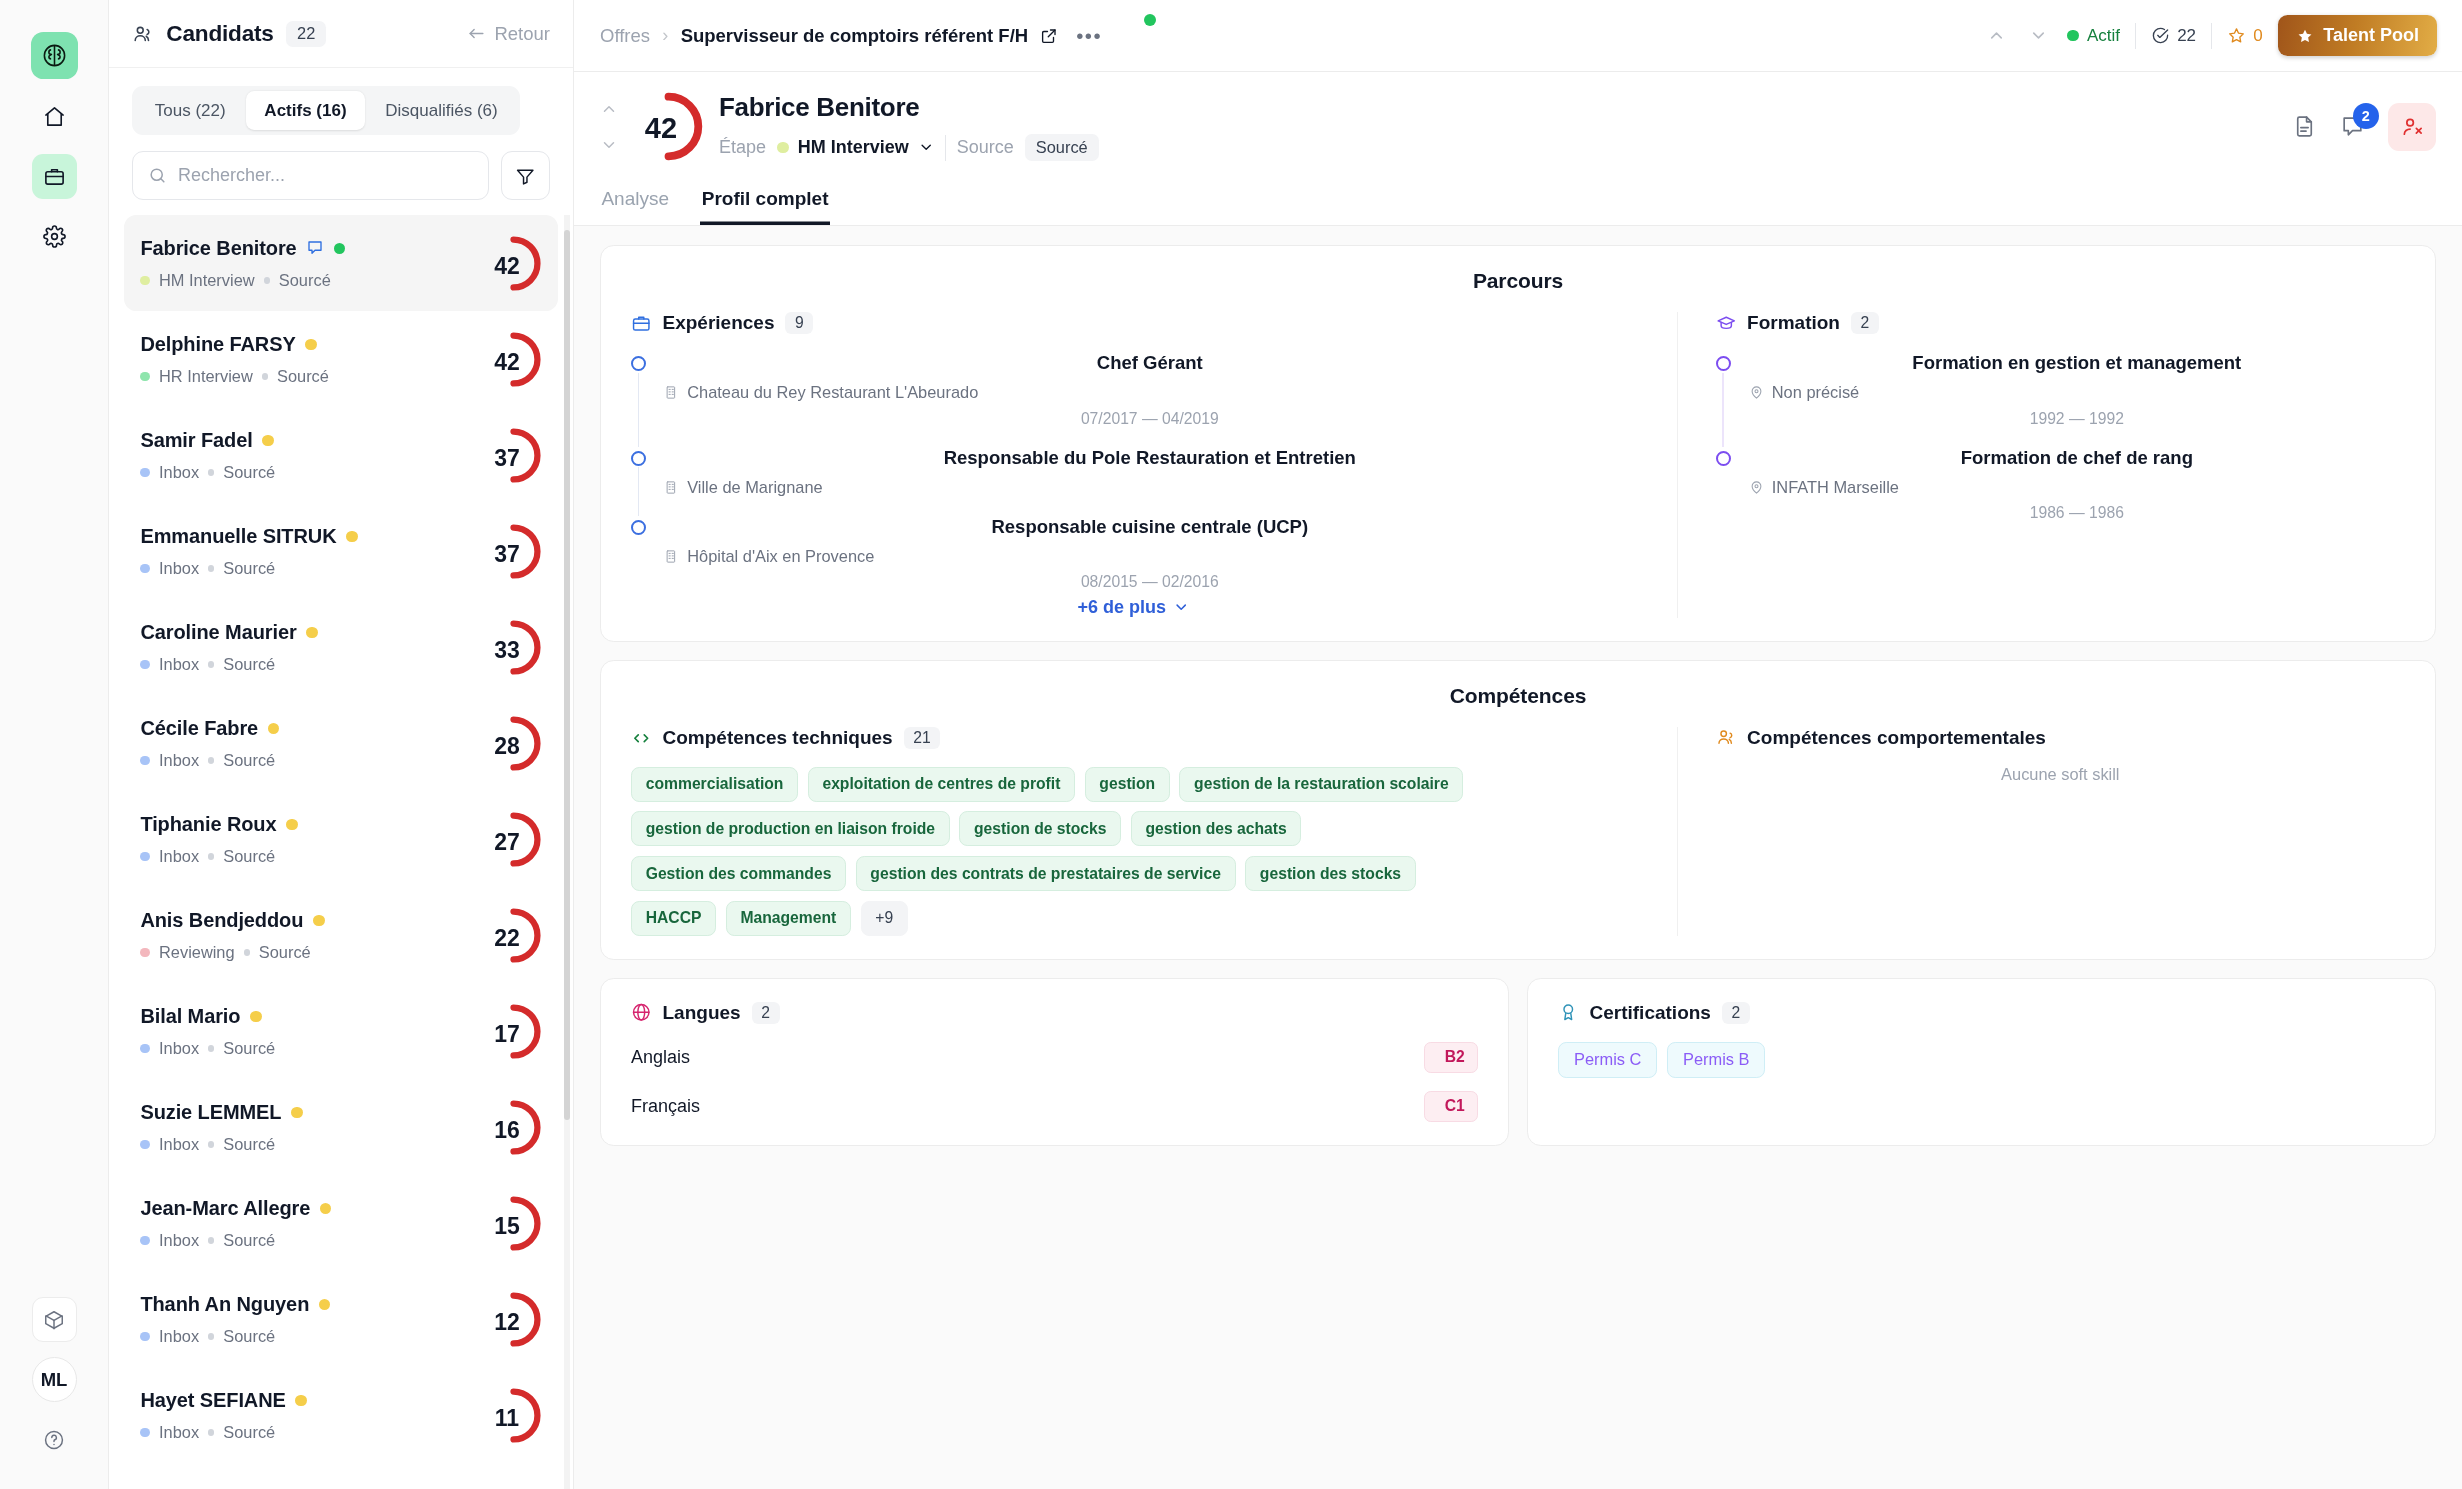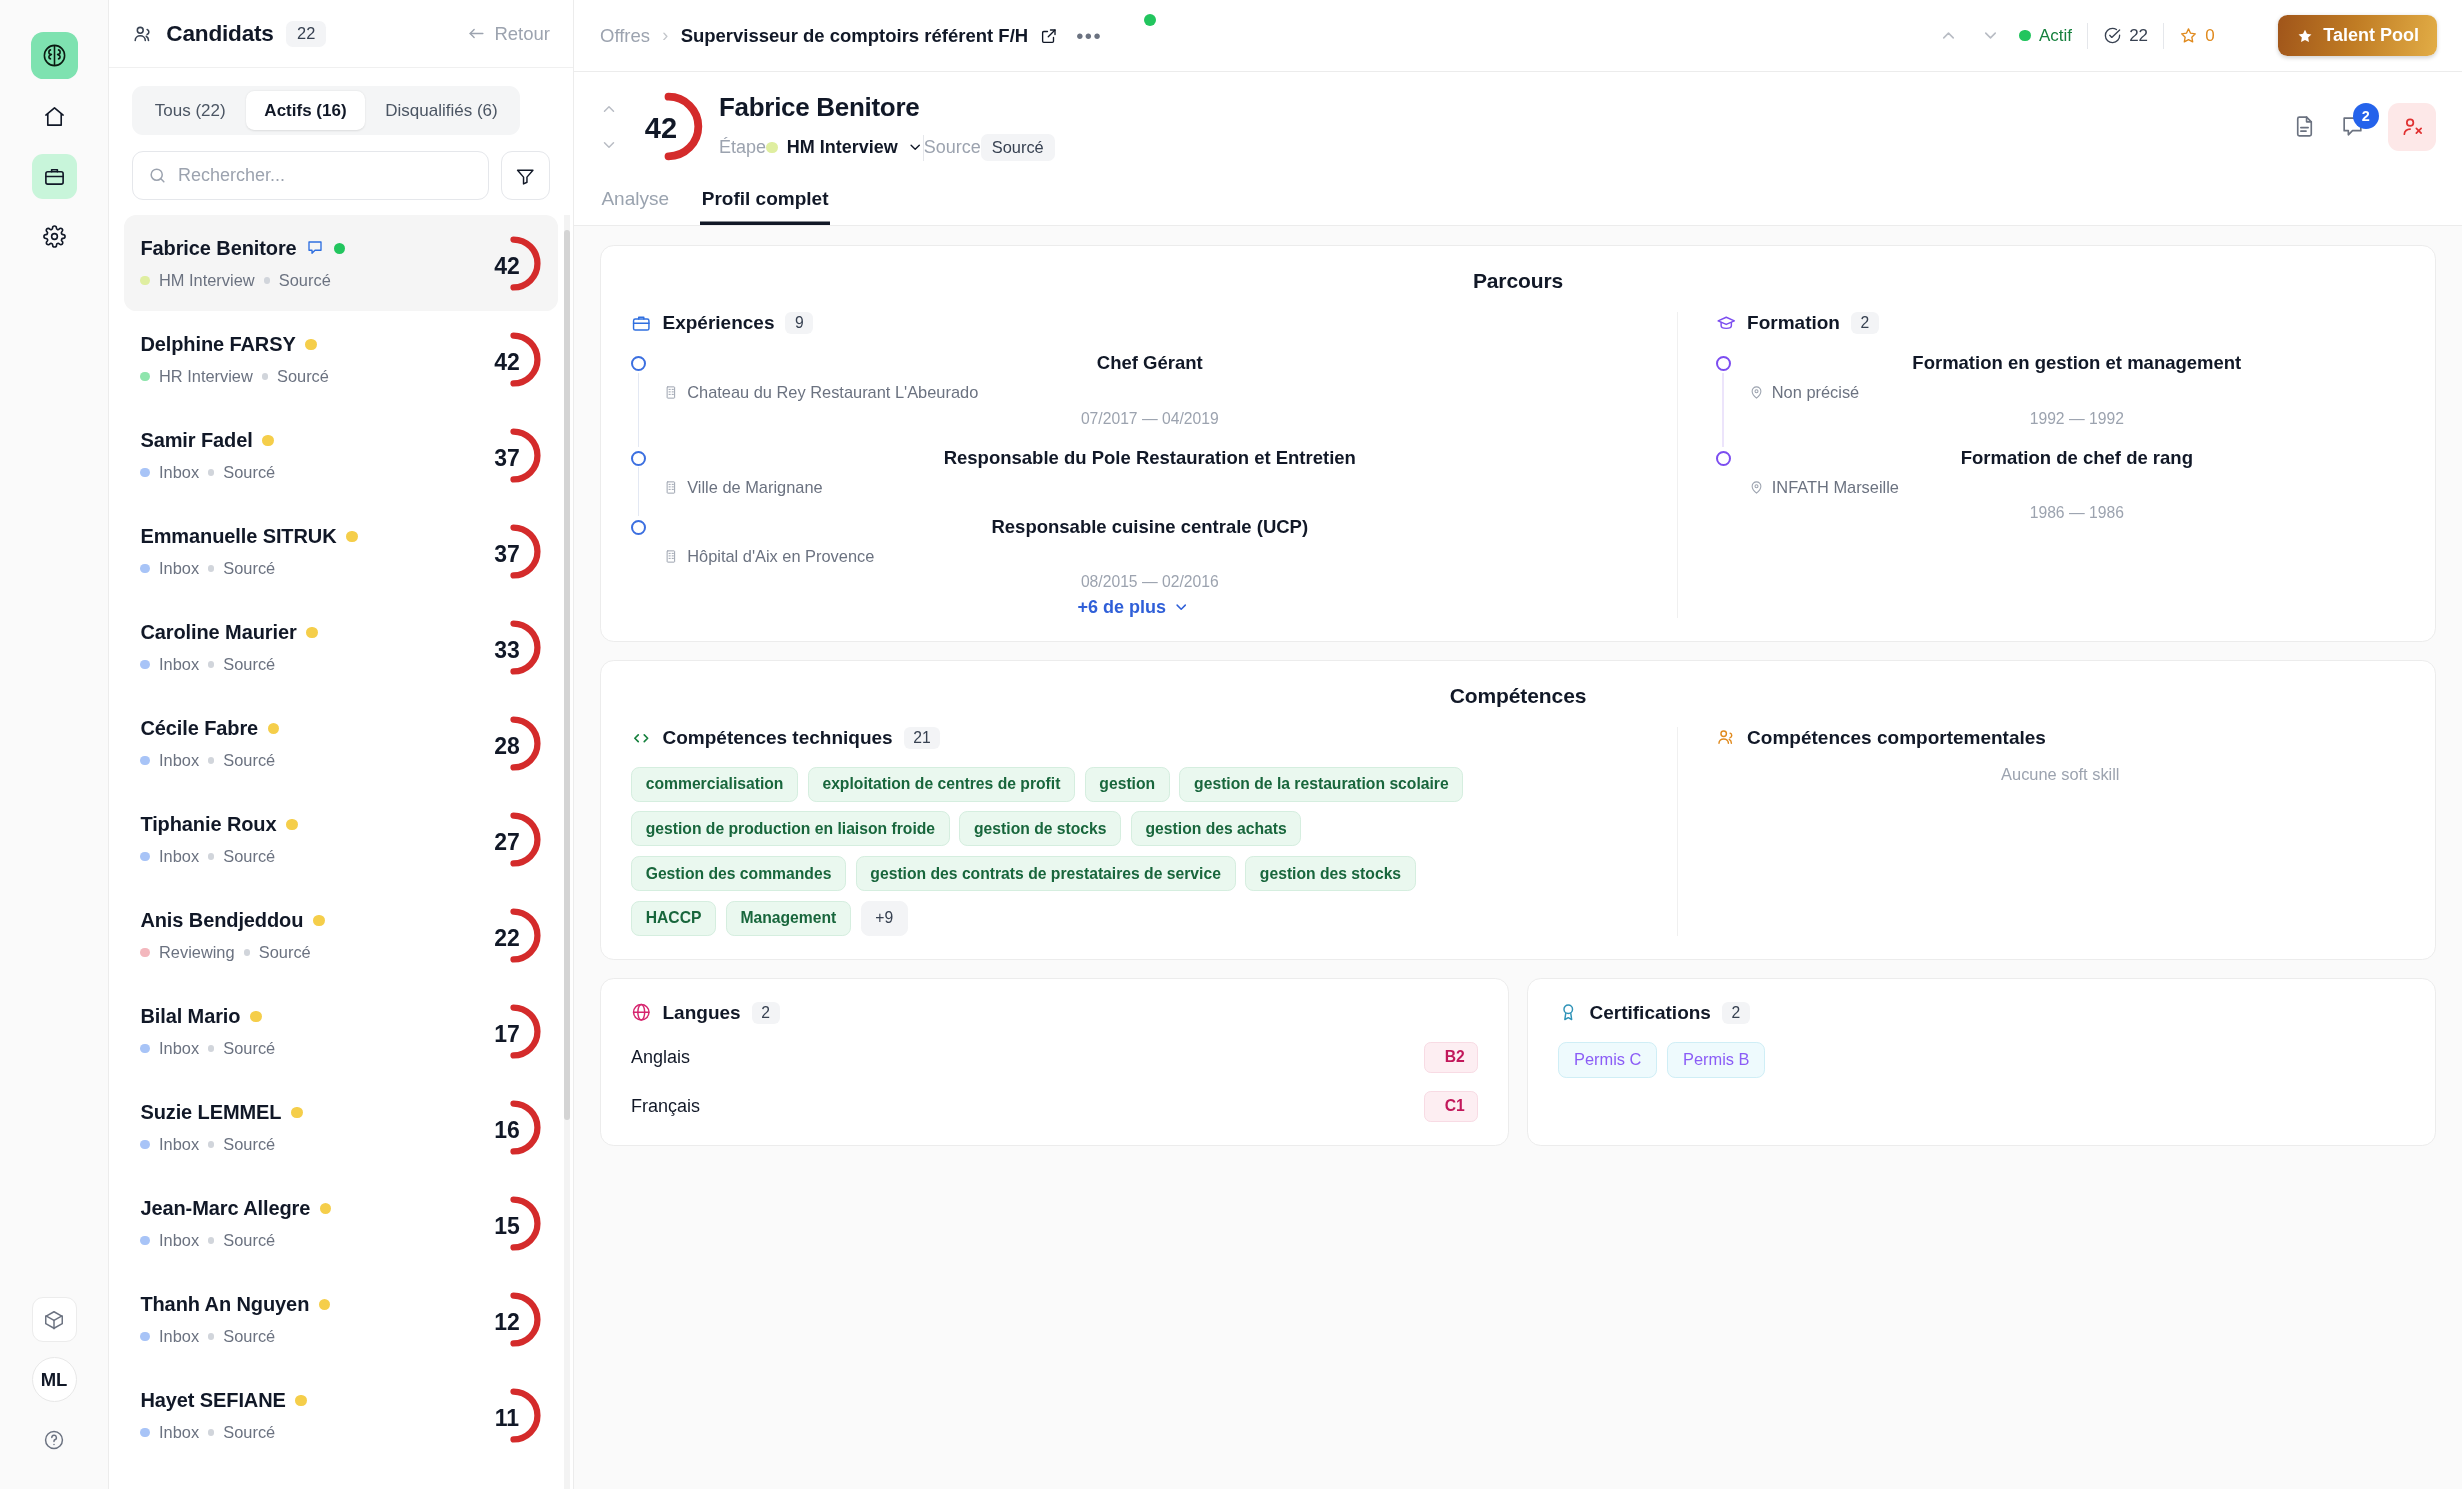--- a/index.html
+++ b/index.html
@@ -126,32 +126,31 @@
   .chev-btn { color:#b8bcc4; padding: 2.7px 4.1px; }
   .status-actif { display:flex; align-items:center; gap:8.2px; font-size:17px; color:#15803d; }
   .vdiv { width:0.7px; height: 26px; background:#e5e7eb; }
   .stat { display:flex; align-items:center; gap:7.5px; font-size:17px; color:#374151; }
   .stat.star { color:#e08a1e; }
   .talent-btn {
     display:flex; align-items:center; gap: 9.6px; padding: 10.3px 18px; border-radius: 9.6px;
     background: linear-gradient(100deg,#a0551a 0%, #c07c24 48%, #e2ad46 100%);
     color:#ffffff; font-size: 18px; font-weight: 700;
     box-shadow: 0 1.4px 4.1px rgba(0,0,0,.18);
-    margin-left: 48px;
   }
 
   
   .candhead { display:flex; align-items:center; padding: 19px 26px 16.4px 26px; gap: 15px; }
   .updown { display:flex; flex-direction:column; gap: 18px; color:#b8bcc4; }
   .big-score { position:relative; width: 71px; height: 71px;
     display:flex; align-items:center; justify-content:center; flex:0 0 auto; }
   .big-score svg { position:absolute; inset:0; }
   .big-score span { font-size: 29px; font-weight: 700; position:relative; left:-7.5px; top: 2.1px; }
   .cand-title { font-size: 26px; font-weight: 700; letter-spacing:-0.3px; }
-  .cand-meta { display:flex; align-items:center; margin-top: 11px; font-size: 18px; }
+  .cand-meta { display:flex; align-items:center; gap: 11px; margin-top: 11px; font-size: 18px; }
   .meta-label { color:#9ca3af; }
   .stage-val { color:#111827; font-weight: 600; display:flex; align-items:center; gap:9px; }
   .source-pill { background:#f3f4f6; border-radius: 6.8px; padding: 4.1px 11px;
     font-size: 16.4px; color:#374151; font-weight:500; }
   .head-actions { margin-left:auto; display:flex; align-items:center; gap: 23px; }
   .icon-btn { position:relative; color:#6b7280; }
   .badge-blue {
     position:absolute; top:-11px; right:-13.7px; background:#2563eb; color:#fff;
     font-size:14.4px; font-weight:700; border-radius: 684px; min-width: 26px; height: 26px;
     display:flex; align-items:center; justify-content:center; padding: 0 6.2px;

